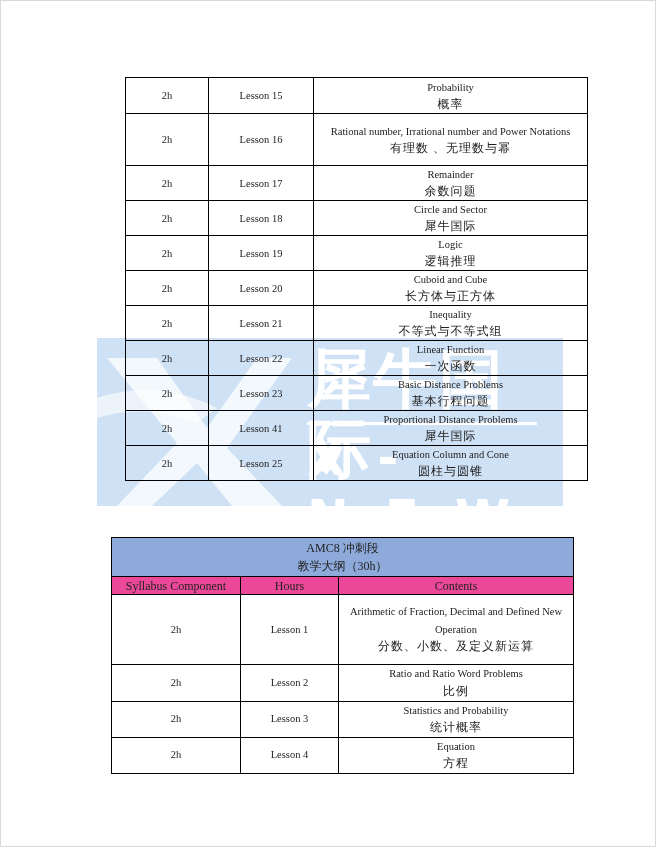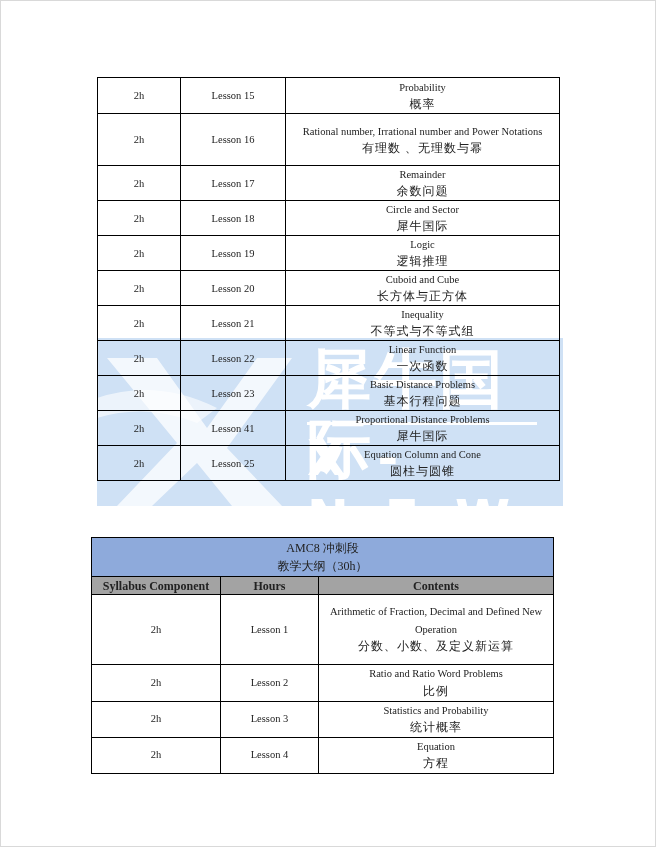--- a/index.html
+++ b/index.html
@@ -6,29 +6,29 @@
     body {
       width: 656px; height: 847px; background: #ffffff; position: relative; overflow: hidden;
       font-family: "Liberation Serif", "DejaVu Serif", serif; color: #222;
     }
     .page-border { position: absolute; left: 0; top: 0; width: 654px; height: 845px; border: 1px solid #d9d9d9; }
     .watermark { position: absolute; left: 97px; top: 338px; width: 466px; height: 168px; background: #cfe1f5; overflow: hidden; }
     .wm-x { position: absolute; left: 0; top: 0; width: 200px; height: 168px; }
     .wm-cn { position: absolute; left: 210px; top: 6px; font-family: "DejaVu Sans", sans-serif; font-size: 64px; font-weight: bold; color: #ffffff; letter-spacing: 2px; line-height: 70px; }
     .wm-en { position: absolute; left: 210px; top: 90px; font-family: "DejaVu Sans", sans-serif; font-size: 50px; font-weight: bold; color: #ffffff; letter-spacing: 36px; line-height: 60px; }
     .wm-line { position: absolute; left: 210px; top: 84px; width: 230px; height: 3px; background: #ffffff; }
-    table { position: absolute; border-collapse: collapse; table-layout: fixed; }
+    table { position: absolute; border-collapse: collapse; table-layout: fixed; margin-left: 28px; }
     td, th { border: 1px solid #000; text-align: center; vertical-align: middle; padding: 0; }
     .t1 { left: 97px; top: 77px; width: 462px; }
     .t1 td { font-size: 10.5px; line-height: 17px; }
-    .t2 { left: 91px; top: 537px; width: 462px; }
+    .t2 { left: 83px; top: 537px; width: 462px; }
     .t2 td { font-size: 10.5px; line-height: 17.5px; }
     .cn { font-family: Liberation Serif, serif; font-size: 12px; letter-spacing: 1px; }
     .title-row td { background: #8eaadb; font-size: 12px; line-height: 18px; padding: 1px 0; }
-    .head-row td { background: #a3a3a3; font-size: 12px; line-height: 16px; font-weight: bold; }
+    .head-row td { background: #ec4899; font-size: 12px; line-height: 16px; }
     .en { display: block; }
   </style>
 </head>
 <body>
 
 <div class="page-border"></div>
 
 <div class="watermark">
   <svg class="wm-x" viewBox="0 0 200 168">
     <path d="M10 20 L60 20 L110 90 L160 20 L195 20 L130 110 L185 168 L135 168 L100 125 L55 168 L20 168 L80 105 Z" fill="#ffffff" opacity="0.75"></path>

